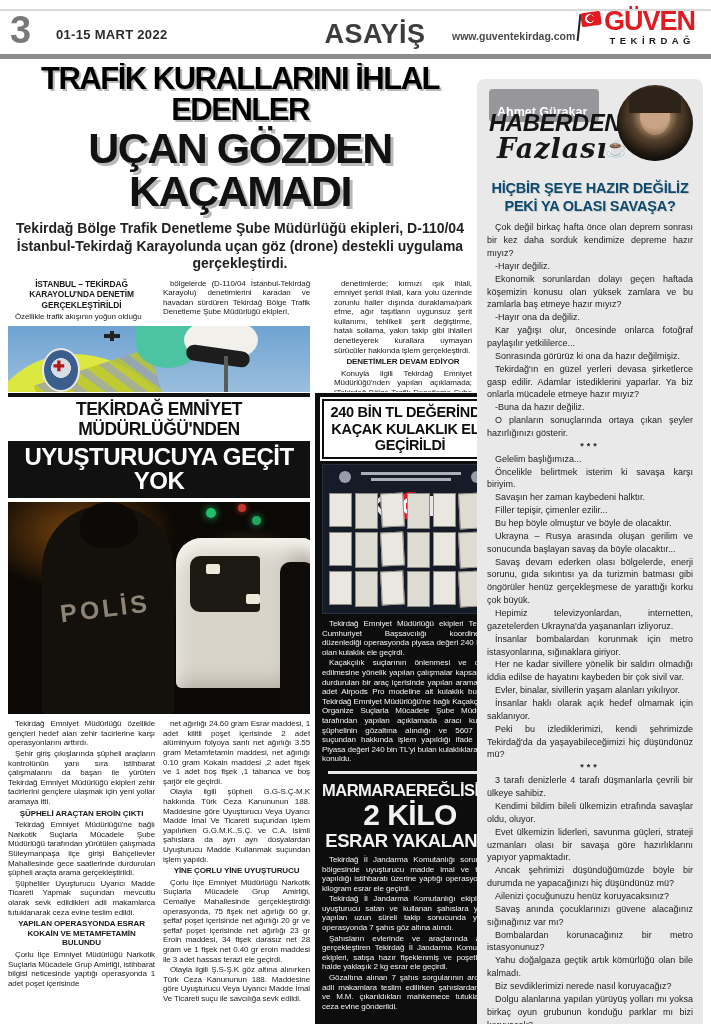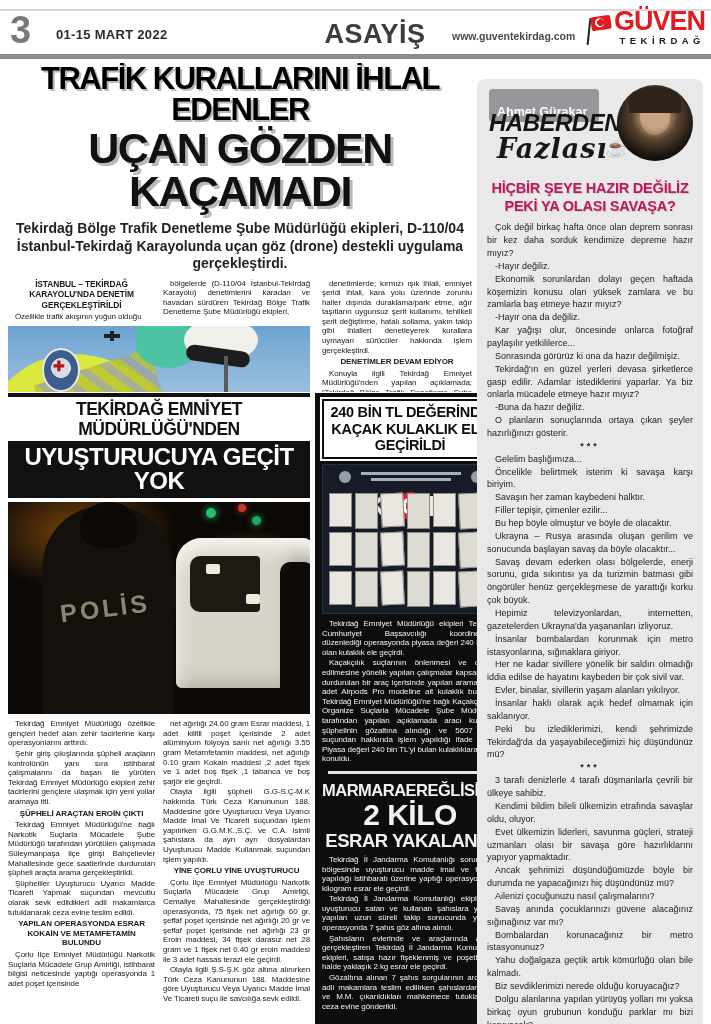--- a/index.html
+++ b/index.html
@@ -7,21 +7,21 @@
         font-family:"Liberation Sans",sans-serif;color:#1a1a1a;}
   
   .hdr{position:absolute;top:0;left:0;width:711px;height:60px;}
   .hdr-thin{position:absolute;top:9px;left:0;width:711px;height:2px;background:#d9d9d9;}
   .hdr-thick{position:absolute;top:54px;left:0;width:711px;height:5px;background:#8c8c8c;}
   .pagenum{position:absolute;top:11px;left:10px;font-size:38px;font-weight:900;color:#787878;line-height:1;}
   .pagedate{position:absolute;top:27px;left:56px;font-size:13px;font-weight:bold;color:#2b2b2b;letter-spacing:.3px;}
   .section{position:absolute;top:19px;left:255px;width:240px;text-align:center;
            font-size:27px;font-weight:900;color:#3d3d3d;letter-spacing:.5px;}
   .website{position:absolute;top:30px;left:452px;font-size:10.5px;font-weight:bold;color:#4a4a4a;}
-  .logo{position:absolute;top:8px;right:6px;display:flex;align-items:flex-end;}
+  .logo{position:absolute;top:8px;right:16px;display:flex;align-items:center;}
   .flag{width:24px;height:30px;position:relative;margin-right:2px;}
   .flag-cloth{position:absolute;top:0;left:3px;width:20px;height:14px;background:#e11b22;border-radius:2px;transform:rotate(-8deg);}
   .flag-cloth::after{content:"";position:absolute;left:4px;top:2px;width:9px;height:9px;border-radius:50%;
         background:radial-gradient(circle at 62% 50%, #e11b22 46%, #fff 48% 100%);}
   .flag-pole{position:absolute;top:2px;left:0;width:2px;height:27px;background:#222;transform:rotate(6deg);}
   .logo-text{text-align:right;line-height:1;}
   .logo-main{font-size:27px;font-weight:900;color:#e11b22;letter-spacing:-1px;}
   .logo-sub{font-size:9.5px;font-weight:bold;color:#1a1a1a;letter-spacing:4.5px;margin-top:1px;}
   
   .news{font-size:8px;line-height:1.2;text-align:justify;letter-spacing:-.1px;}
@@ -33,21 +33,21 @@
        font-size:31px;text-shadow:2px 2px 0 #b9b9b9;}
   .hl2{text-align:center;font-weight:900;color:#111;letter-spacing:-1.5px;line-height:1;
        font-size:43px;text-shadow:3px 3px 0 #b9b9b9;margin-top:2px;}
   .subhl{margin:7px 4px 6px 4px;text-align:center;font-size:14px;font-weight:bold;color:#222;line-height:1.25;}
   .a1-body{display:flex;}
   .a1-left{width:302px;}
   .a1-cols{display:flex;gap:8px;}
   .a1col{width:147px;}
   .colhead{font-weight:bold;text-align:center;font-size:8.4px;line-height:1.3;margin-bottom:1px;}
   .a1 .photo1{margin-top:3px;}
-  .a1-right{width:154px;margin-left:12px;}
+  .a1-right{width:154px;margin-left:24px;}
   
   .photo1{position:relative;width:302px;height:156px;overflow:hidden;
           background:linear-gradient(180deg,#6fa3d2 0%,#9dc0de 45%,#d9d3c2 72%,#a89a80 85%,#8e8273 100%);}
   .p1-jacket{position:absolute;left:-30px;top:28px;width:210px;height:170px;background:#dce73f;
              border-radius:45% 55% 0 0/60% 70% 0 0;}
   .p1-chev{position:absolute;left:30px;top:40px;width:120px;height:46px;transform:rotate(-18deg);
            background:repeating-linear-gradient(55deg,#b9c32e 0 10px,#9aa3a6 10px 18px);opacity:.8;}
   .p1-badge{position:absolute;left:34px;top:22px;width:34px;height:40px;border-radius:50%;
             background:radial-gradient(circle at 50% 45%,#d7dde6 0 35%,#3c5e8c 36% 100%);border:2px solid #e8e8e8;}
   .p1-badge::after{content:"✚";position:absolute;left:9px;top:8px;color:#b01818;font-size:14px;font-weight:bold;}
@@ -119,21 +119,21 @@
   .op-brand2{position:absolute;left:10px;top:48px;font-size:27px;font-weight:bold;font-style:italic;
              font-family:"DejaVu Serif",serif;color:#171717;letter-spacing:1px;}
   .op-cup{position:absolute;left:118px;top:52px;font-size:18px;color:#171717;}
   .op-photo{position:absolute;right:0;top:0;width:76px;height:76px;border-radius:50%;overflow:hidden;
             background:radial-gradient(circle at 50% 42%,#9a7b5c 0 26%,#57422f 40%,#241c13 75%);
             box-shadow:inset 0 -8px 14px rgba(0,0,0,.55);}
   .op-photo::before{content:"";position:absolute;left:23px;top:14px;width:30px;height:36px;border-radius:50%;
             background:radial-gradient(circle at 50% 40%,#c9a484 0 55%,#8a6a4d 100%);}
   .op-photo::after{content:"";position:absolute;left:12px;top:2px;width:52px;height:26px;border-radius:50% 50% 0 0;
             background:#2e2318;}
-  .op-title{margin:8px 2px 6px 2px;text-align:center;font-size:14.5px;font-weight:900;color:#be185d;
+  .op-title{margin:8px 2px 6px 2px;text-align:center;font-size:14.5px;font-weight:900;color:#0c4a6e;
             line-height:1.25;letter-spacing:-.2px;text-shadow:1px 1px 0 #cfcfcf;}
   .op-body{font-size:9px;line-height:1.43;text-align:justify;color:#222;}
   .op-body p{margin:0;text-indent:8px;}
   .op-body p.k-stars{text-indent:0;text-align:center;letter-spacing:3px;font-weight:bold;}
 </style>
 </head>
 <body>
 
 <div class="page">
 
@@ -327,23 +327,23 @@
           <p class="para">İnsanlar bombalardan korunmak için metro istasyonlarına, sığınaklara giriyor.</p>
           <p class="para">Her ne kadar sivillere yönelik bir saldırı olmadığı iddia edilse de hayatını kaybeden bir çok sivil var.</p>
           <p class="para">Evler, binalar, sivillerin yaşam alanları yıkılıyor.</p>
           <p class="para">İnsanlar haklı olarak açık hedef olmamak için saklanıyor.</p>
           <p class="para">Peki bu izlediklerimizi, kendi şehrimizde Tekirdağ'da da yaşayabileceğimizi hiç düşündünüz mü?</p>
           <p class="para k-stars">***</p>
           <p class="para">3 tarafı denizlerle 4 tarafı düşmanlarla çevrili bir ülkeye sahibiz.</p>
           <p class="para">Kendimi bildim bileli ülkemizin etrafında savaşlar oldu, oluyor.</p>
           <p class="para">Evet ülkemizin liderleri, savunma güçleri, strateji uzmanları olası bir savaşa göre hazırlıklarını yapıyor yapmaktadır.</p>
           <p class="para">Ancak şehrimizi düşündüğümüzde böyle bir durumda ne yapacağınızı hiç düşündünüz mü?</p>
-          <p class="para">Ailenizi çocuğunuzu nasıl çalışmalarını?</p>
+          <p class="para">Ailenizi çocuğunuzu henüz koruyacaksınız?</p>
           <p class="para">Savaş anında çocuklarınızı güvene alacağınız sığınağınız var mı?</p>
           <p class="para">Bombalardan korunacağınız bir metro istasyonunuz?</p>
           <p class="para">Yahu doğalgaza geçtik artık kömürlüğü olan bile kalmadı.</p>
-          <p class="para">Biz sevdiklerimizi nerede olduğu koruyacağız?</p>
+          <p class="para">Biz sevdiklerimizi nerede nasıl koruyacağız?</p>
           <p class="para">Dolgu alanlarına yapılan yürüyüş yolları mı yoksa birkaç oyun grubunun konduğu parklar mı bizi koruyacak?</p>
         </div>
     </div>
   </div>
 
 </div>
 
 </body></html>

